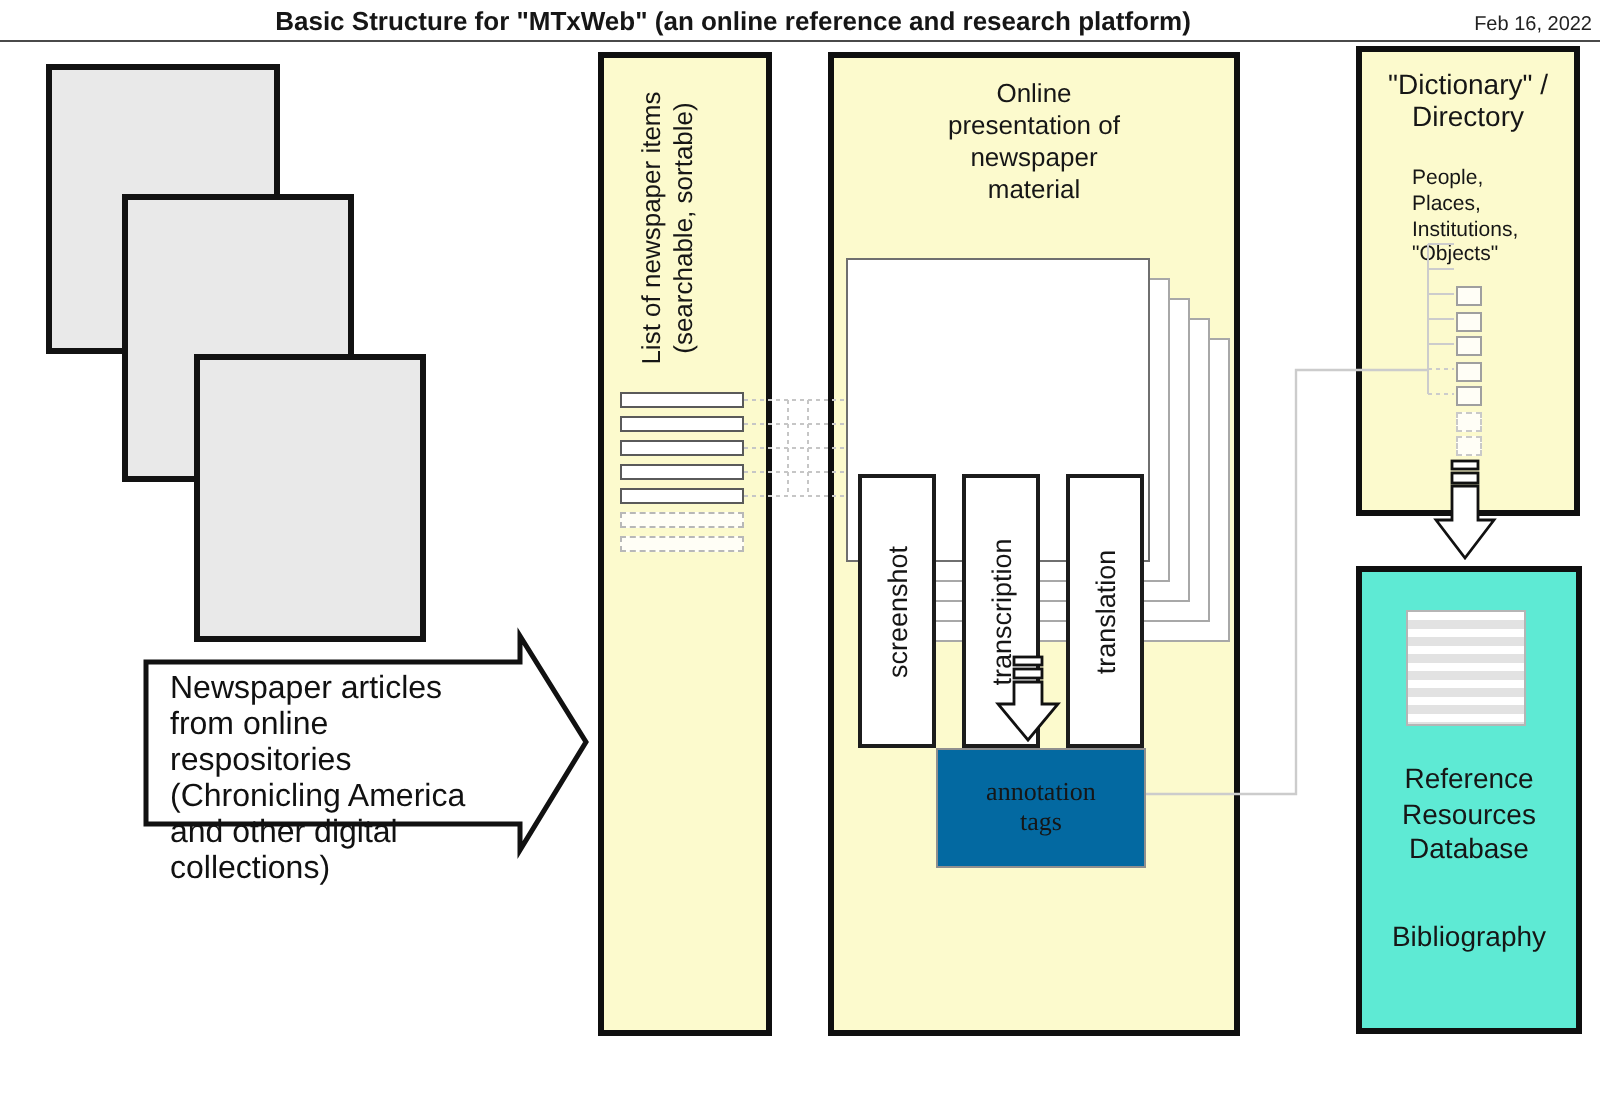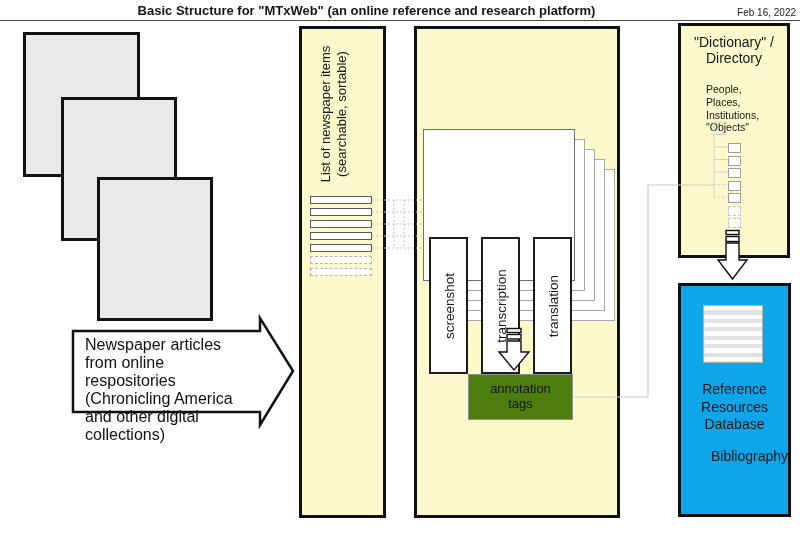--- a/index.html
+++ b/index.html
@@ -13,58 +13,58 @@
   .hdr-rule{left:0;top:20px;width:800px;border-top:1.5px solid #4a4a4a;height:0;}
 
   
   .gpage{background:#e9e9e9;border:3px solid #121212;box-sizing:border-box;}
 
   
   .arrow-text{left:85px;top:336px;width:160px;font-size:16px;line-height:1.13;color:#111;}
 
   
   .panel{background:#fcfacd;border:3px solid #0f0f0f;box-sizing:border-box;}
-  .green{background:#0ea5e9;}
+  .green{background:#5eead4;}
 
   
   .list-panel{left:299px;top:26px;width:87px;height:492px;}
   .list-label{left:32px;top:85px;width:150px;text-align:center;font-size:13px;line-height:1.25;
               transform:translate(-50%,-50%) rotate(-90deg);}
   .list-item{left:8px;width:62px;height:8px;background:#fff;border:1px solid #5a5a5a;box-sizing:border-box;}
   .list-item.dashed{border:1px dashed #b8b8b8;background:#fffef6;}
 
   
   .main-panel{left:414px;top:26px;width:206px;height:492px;}
   .main-title{left:0;top:10px;width:100%;}
   .main-title>div{width:102px;margin:0 auto;text-align:center;font-size:13px;line-height:1.23;}
   .stack-page{background:#fff;border:1px solid #a8a8a8;box-sizing:border-box;width:152px;height:152px;}
   .stack-page.front{border:1px solid #6f6f6f;}
   .vbox{position:absolute;top:107px;width:39px;height:137px;background:#fff;border:2px solid #1c1c1c;
         box-sizing:border-box;}
   .vlabel{position:absolute;left:50%;top:50%;width:130px;text-align:center;font-size:13.5px;
           transform:translate(-50%,-50%) rotate(-90deg);white-space:nowrap;}
-  .anno-box{left:51px;top:345px;width:105px;height:46px;background:#4d7c0f;border:1px solid #8f8f8f;
-            box-sizing:border-box;display:flex;align-items:center;justify-content:center;}
+  .anno-box{left:51px;top:345px;width:105px;height:60px;background:#0369a1;border:1px solid #8f8f8f;
+            box-sizing:border-box;display:flex;align-items:center;justify-content:center;font-family:Liberation Serif, serif;}
   .anno-box>div{width:72px;text-align:center;font-size:13px;line-height:1.15;}
 
   
   .dict-panel{left:678px;top:23px;width:112px;height:235px;}
   .dict-title{left:0;top:8px;width:100%;}
   .dict-title>div{width:92px;margin:0 auto;text-align:center;font-size:14px;line-height:1.15;}
   .dict-sub{left:25px;top:57px;width:70px;font-size:10.5px;line-height:1.22;}
   .dict-sq{left:47px;width:13px;height:10px;background:#fffef6;border:1px solid #9f9f9f;box-sizing:border-box;}
   .dict-sq.dashed{border:1px dashed #c9c9c9;}
 
   
   .ref-panel{left:678px;top:283px;width:113px;height:234px;}
   .doc-icon{left:22px;top:19px;width:60px;height:58px;border:1px solid #b5b5b5;box-sizing:border-box;
             background:repeating-linear-gradient(to bottom,#ffffff 0px,#ffffff 4px,#e2e2e2 4px,#e2e2e2 8.5px);}
   .ref-text{left:0;top:95px;width:100%;}
   .ref-text .t1{width:84px;margin:0 auto;text-align:center;font-size:14px;line-height:1.25;}
-  .ref-text .t2{width:100%;margin-top:14px;text-align:right;font-size:14px;}
+  .ref-text .t2{width:100%;margin-top:26px;text-align:center;font-size:14px;}
 
   svg.overlay{position:absolute;left:0;top:0;z-index:6;pointer-events:none;}
   .above{z-index:8;}
 </style>
 </head>
 <body>
 
 <div class="canvas">
 
   <div class="abs hdr-title">Basic Structure for "MTxWeb" (an online reference and research platform)</div>
@@ -80,20 +80,23 @@
     <div class="abs list-item" style="top:167px;"></div>
     <div class="abs list-item" style="top:179px;"></div>
     <div class="abs list-item" style="top:191px;"></div>
     <div class="abs list-item" style="top:203px;"></div>
     <div class="abs list-item" style="top:215px;"></div>
     <div class="abs list-item dashed" style="top:227px;"></div>
     <div class="abs list-item dashed" style="top:239px;"></div>
   </div>
 
   <div class="abs panel main-panel">
+    <div class="abs main-title">
+      <div>Online presentation of newspaper material</div>
+    </div>
 
     <div class="abs stack-page" style="left:46px;top:140px;"></div>
     <div class="abs stack-page" style="left:36px;top:130px;"></div>
     <div class="abs stack-page" style="left:26px;top:120px;"></div>
     <div class="abs stack-page" style="left:16px;top:110px;"></div>
     <div class="abs stack-page front" style="left:6px;top:100px;">
       <div class="vbox" style="left:5px;">
         <span class="vlabel">screenshot</span>
       </div>
       <div class="vbox" style="left:57px;">

